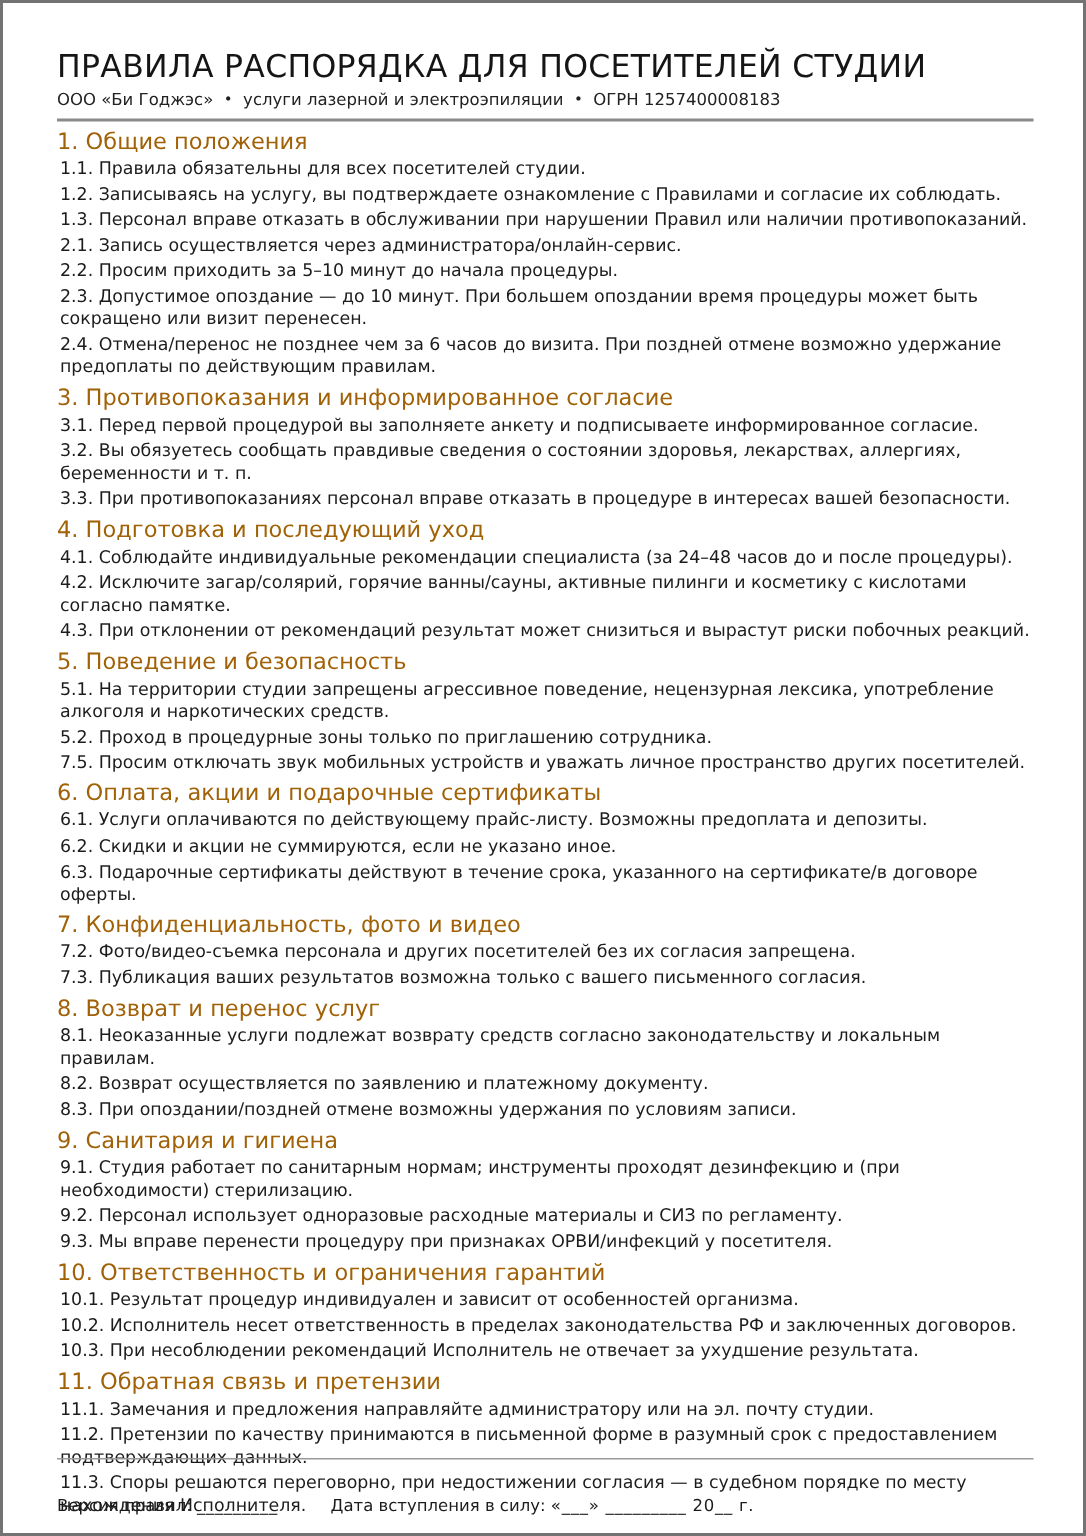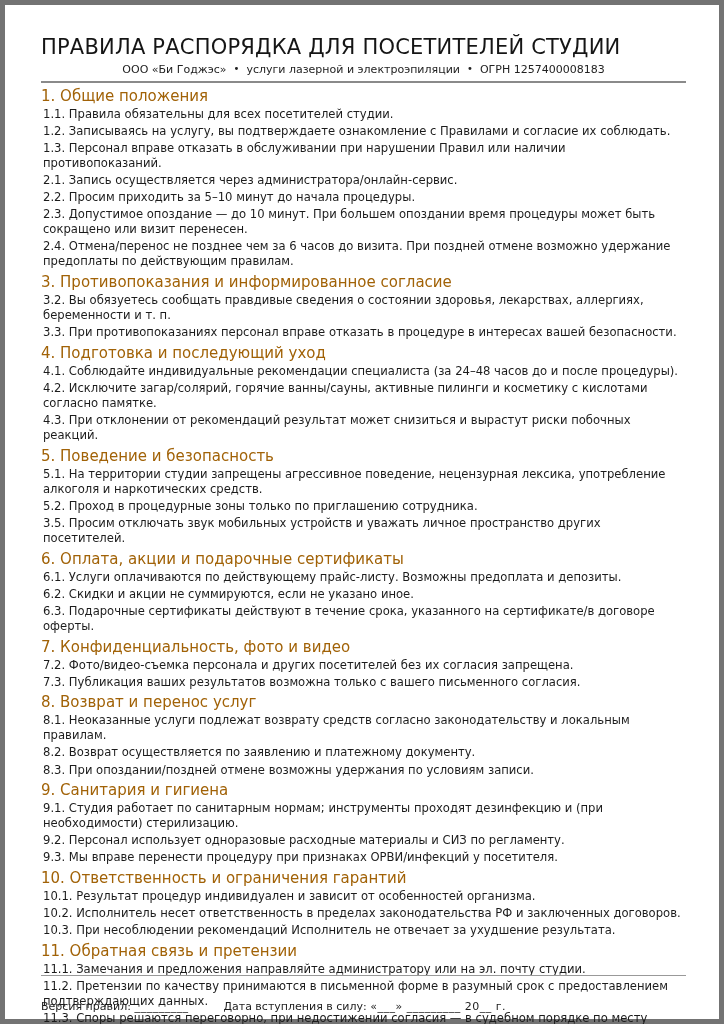--- a/index.html
+++ b/index.html
@@ -5,21 +5,21 @@
   html, body { margin: 0; padding: 0; background: #ffffff; }
   body {
     width: 724px; height: 1024px;
     font-family: "DejaVu Sans", "Liberation Sans", sans-serif;
     color: #1a1a1a;
     position: relative;
     box-sizing: border-box;
   }
   .page {
     position: absolute; inset: 0;
-    border: 5px solid #737373;
+    border: 2px solid #737373;
     box-sizing: border-box;
     background: #ffffff;
   }
   .content {
     position: absolute;
     left: 36px; right: 33px; top: 30px;
   }
   h1 {
     margin: 0;
     font-size: 21px;
@@ -28,21 +28,20 @@
     letter-spacing: 0.2px;
     color: #151515;
     white-space: nowrap;
   }
   .subtitle {
     margin: 3px 0 0 0;
     font-size: 11px;
     line-height: 14px;
     color: #222;
     white-space: nowrap;
-    text-align: center;
   }
   .subtitle .bullet {
     display: inline-block;
     margin: 0 7px;
     font-size: 10px;
     position: relative; top: -1px;
   }
   header.doc-header {
     border-bottom: 2px solid #8a8a8a;
     padding-bottom: 4px;
@@ -97,36 +96,37 @@
 
       <section>
         <p class="item">2.1. Запись осуществляется через администратора/онлайн-сервис.</p>
         <p class="item">2.2. Просим приходить за 5–10 минут до начала процедуры.</p>
         <p class="item">2.3. Допустимое опоздание — до 10 минут. При большем опоздании время процедуры может быть сокращено или визит перенесен.</p>
         <p class="item">2.4. Отмена/перенос не позднее чем за 6 часов до визита. При поздней отмене возможно удержание предоплаты по действующим правилам.</p>
       </section>
 
       <section>
         <h2>3. Противопоказания и информированное согласие</h2>
+        <p class="item">3.1. Перед первой процедурой вы заполняете анкету и подписываете информированное согласие.</p>
         <p class="item">3.2. Вы обязуетесь сообщать правдивые сведения о состоянии здоровья, лекарствах, аллергиях, беременности и т. п.</p>
         <p class="item">3.3. При противопоказаниях персонал вправе отказать в процедуре в интересах вашей безопасности.</p>
       </section>
 
       <section>
         <h2>4. Подготовка и последующий уход</h2>
         <p class="item">4.1. Соблюдайте индивидуальные рекомендации специалиста (за 24–48 часов до и после процедуры).</p>
         <p class="item">4.2. Исключите загар/солярий, горячие ванны/сауны, активные пилинги и косметику с кислотами согласно памятке.</p>
         <p class="item">4.3. При отклонении от рекомендаций результат может снизиться и вырастут риски побочных реакций.</p>
       </section>
 
       <section>
         <h2>5. Поведение и безопасность</h2>
         <p class="item">5.1. На территории студии запрещены агрессивное поведение, нецензурная лексика, употребление алкоголя и наркотических средств.</p>
         <p class="item">5.2. Проход в процедурные зоны только по приглашению сотрудника.</p>
-        <p class="item">3.5. Просим отключать звук мобильных устройств и уважать личное пространство других посетителей.</p>
+        <p class="item">7.5. Просим отключать звук мобильных устройств и уважать личное пространство других посетителей.</p>
       </section>
 
       <section>
         <h2>6. Оплата, акции и подарочные сертификаты</h2>
         <p class="item">6.1. Услуги оплачиваются по действующему прайс-листу. Возможны предоплата и депозиты.</p>
         <p class="item">6.2. Скидки и акции не суммируются, если не указано иное.</p>
         <p class="item">6.3. Подарочные сертификаты действуют в течение срока, указанного на сертификате/в договоре оферты.</p>
       </section>
 
       <section>

